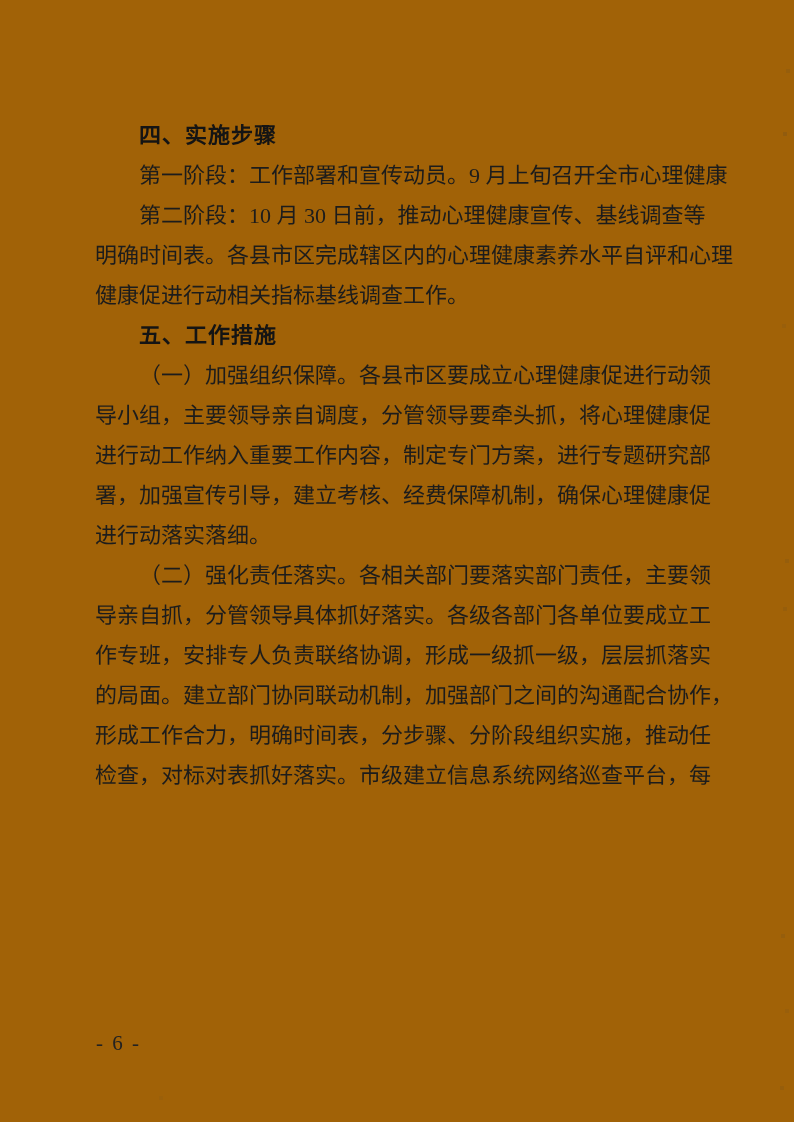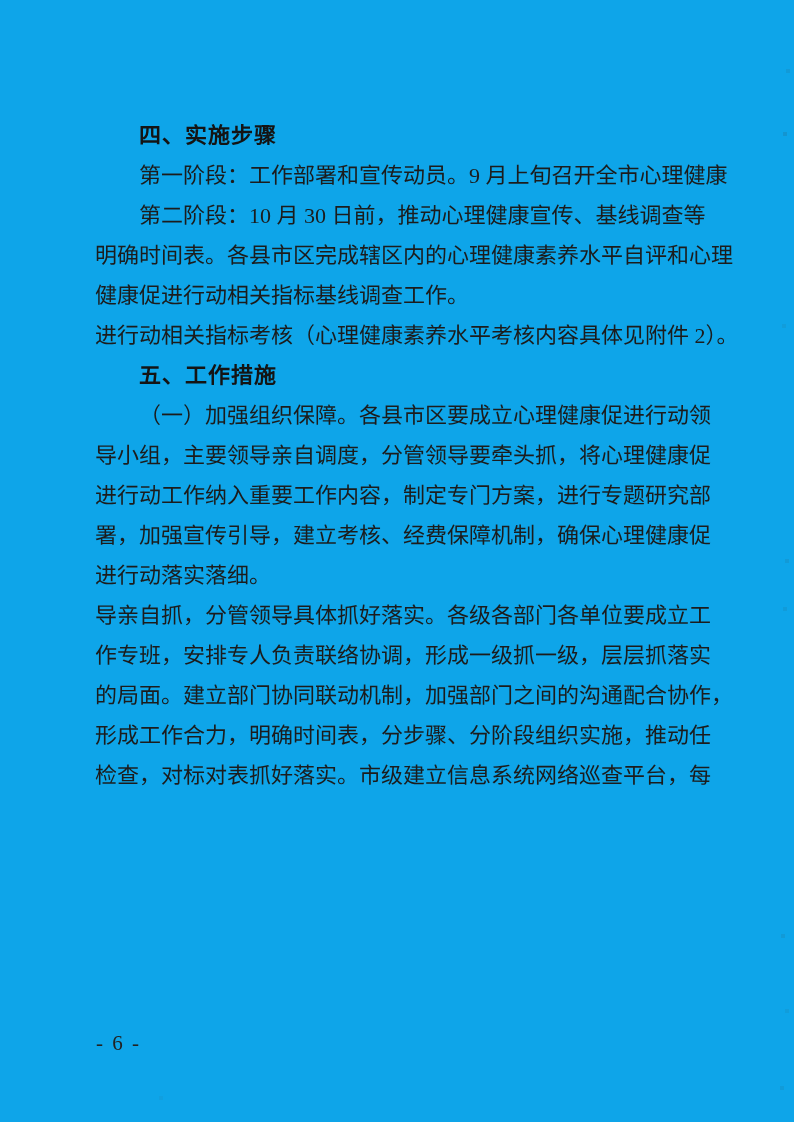--- a/index.html
+++ b/index.html
@@ -4,21 +4,21 @@
 <style>
   html, body {
     margin: 0;
     padding: 0;
     background: #ffffff;
   }
   .page {
     position: relative;
     width: 794px;
     height: 1122px;
-    background: #0ea5e9;
+    background: #a16207;
     overflow: hidden;
     font-family: "Liberation Serif", "DejaVu Serif", serif;
   }
   .text-block {
     position: absolute;
     left: 95px;
     top: 116px;
     width: 602px;
     font-size: 22px;
     line-height: 40px;
@@ -71,27 +71,27 @@
 <body>
 
 <div class="page">
   <div class="scan-specks"></div>
   <div class="text-block" id="doc-lines">
       <div class="line heading indent">四、实施步骤</div>
       <div class="line indent">第一阶段：工作部署和宣传动员。9 月上旬召开全市心理健康</div>
       <div class="line indent">第二阶段：10 月 30 日前，推动心理健康宣传、基线调查等</div>
       <div class="line">明确时间表。各县市区完成辖区内的心理健康素养水平自评和心理</div>
       <div class="line">健康促进行动相关指标基线调查工作。</div>
-      <div class="line">进行动相关指标考核（心理健康素养水平考核内容具体见附件 2）。</div>
       <div class="line heading indent">五、工作措施</div>
       <div class="line indent">（一）加强组织保障。各县市区要成立心理健康促进行动领</div>
       <div class="line">导小组，主要领导亲自调度，分管领导要牵头抓，将心理健康促</div>
       <div class="line">进行动工作纳入重要工作内容，制定专门方案，进行专题研究部</div>
       <div class="line">署，加强宣传引导，建立考核、经费保障机制，确保心理健康促</div>
       <div class="line">进行动落实落细。</div>
+      <div class="line indent">（二）强化责任落实。各相关部门要落实部门责任，主要领</div>
       <div class="line">导亲自抓，分管领导具体抓好落实。各级各部门各单位要成立工</div>
       <div class="line">作专班，安排专人负责联络协调，形成一级抓一级，层层抓落实</div>
       <div class="line">的局面。建立部门协同联动机制，加强部门之间的沟通配合协作，</div>
       <div class="line">形成工作合力，明确时间表，分步骤、分阶段组织实施，推动任</div>
       <div class="line">检查，对标对表抓好落实。市级建立信息系统网络巡查平台，每</div>
     </div>
   <div class="page-number">- 6 -</div>
 </div>
 
 </body></html>

